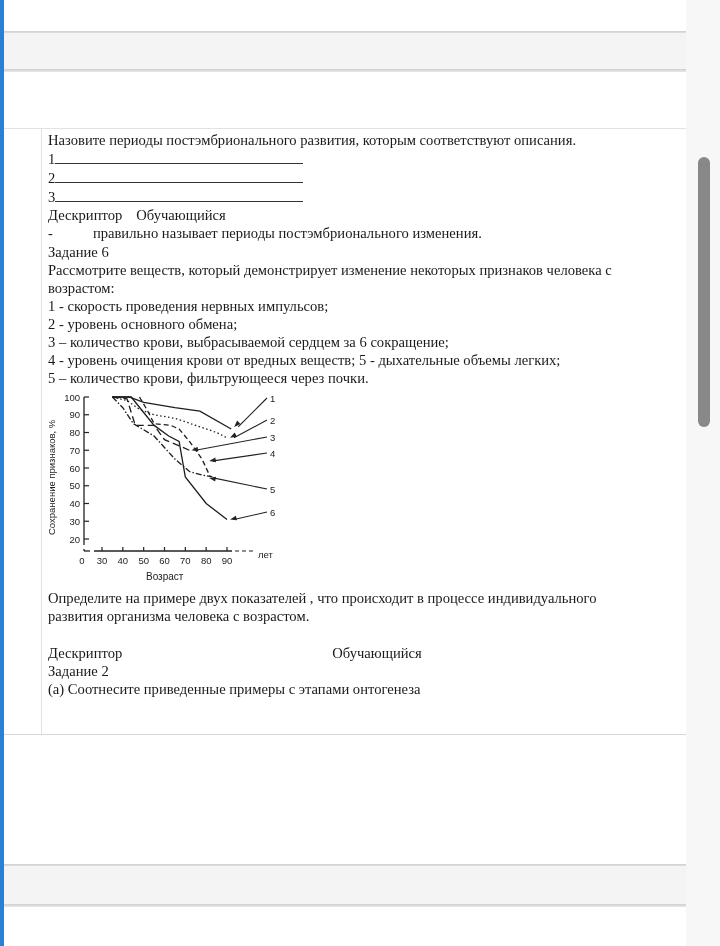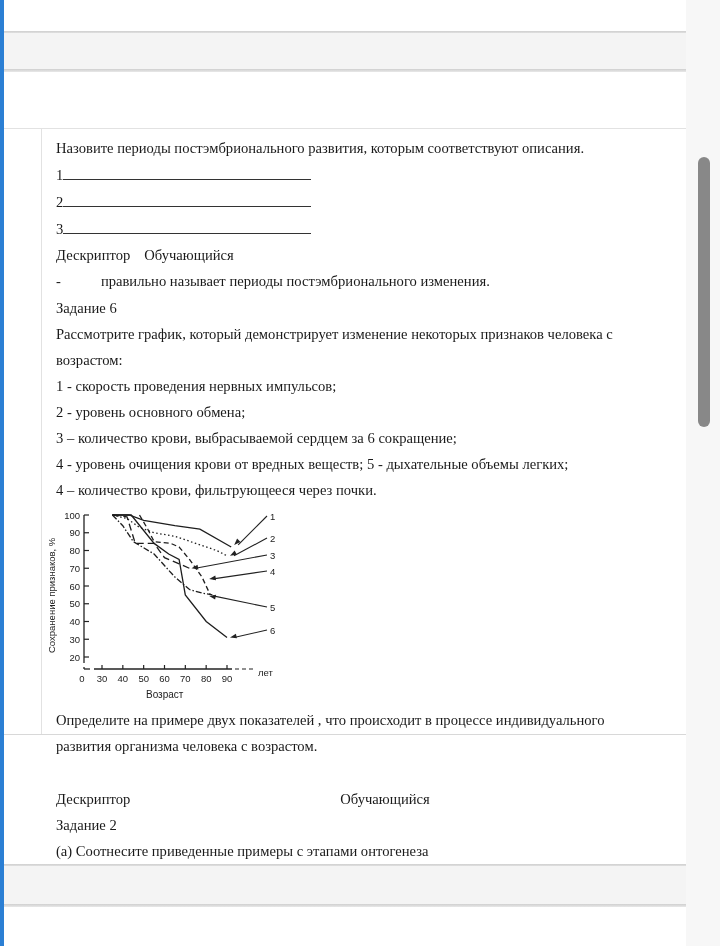--- a/index.html
+++ b/index.html
@@ -23,21 +23,21 @@
   .shadow-line { position: absolute; left: 4px; width: 682px; height: 3px; background: linear-gradient(#cfcfcf, #e8e8e8); }
   .content-table {
     position: absolute; left: 4px; top: 128px; width: 682px; height: 605px;
     border-top: 1px solid #e2e2e2; border-bottom: 1px solid #d8d8d8;
   }
   .left-cell { position: absolute; left: 0; top: 0; width: 37px; height: 605px; border-right: 1px solid #e2e2e2; }
   .doc {
     position: absolute; left: 48px; top: 131px; width: 630px;
     font-size: 14.6px; line-height: 18.1px;
   }
-  .doc p { margin: 8px; white-space: nowrap; }
+  .doc p { margin: 0; white-space: nowrap; }
   .blank-line { display: inline-block; width: 248px; border-bottom: 1px solid #333; height: 14px; vertical-align: baseline; }
   .tab-gap { display: inline-block; width: 14px; }
   .dash-indent { display: inline-block; width: 40px; }
   .gap-big { display: inline-block; width: 210px; }
   .spacer { height: 18px; }
   .chart-wrap { position: relative; width: 250px; height: 196px; margin: 2px 0 4px -4px; }
   .chart-wrap svg { position: absolute; left: 0; top: 0; }
   .chart-text { font-family: "Liberation Sans", "DejaVu Sans", sans-serif; font-size: 9.5px; fill: #222; }
   .chart-bold { font-family: "Liberation Sans", "DejaVu Sans", sans-serif; font-size: 10px; fill: #222; }
 </style>
@@ -56,27 +56,27 @@
 
 <div class="doc">
   <p>Назовите периоды постэмбрионального развития, которым соответствуют описания.</p>
   <p><span>1</span><span class="blank-line"></span></p>
   <p><span>2</span><span class="blank-line"></span></p>
   <p><span>3</span><span class="blank-line"></span></p>
   <p><span>Дескриптор</span><span class="tab-gap"></span><span>Обучающийся</span></p>
   <p><span>-</span><span class="dash-indent"></span><span>правильно называет периоды постэмбрионального изменения.</span></p>
 
   <p>Задание 6</p>
-  <p>Рассмотрите график, который демонстрирует изменение некоторых признаков человека с</p>
+  <p>Рассмотрите веществ, который демонстрирует изменение некоторых признаков человека с</p>
   <p>возрастом:</p>
   <p>1 - скорость проведения нервных импульсов;</p>
   <p>2 - уровень основного обмена;</p>
   <p>3 – количество крови, выбрасываемой сердцем за 6 сокращение;</p>
   <p>4 - уровень очищения крови от вредных веществ; 5 - дыхательные объемы легких;</p>
-  <p>4 – количество крови, фильтрующееся через почки.</p>
+  <p>5 – количество крови, фильтрующееся через почки.</p>
 
   <div class="chart-wrap">
     <svg id="chart-svg" width="250" height="196">
       <g id="axes">
           <line x1="40" y1="8" x2="40" y2="156" stroke="#222" stroke-width="1.3"></line>
           <line x1="40" y1="160" x2="40" y2="162" stroke="#222" stroke-width="1.3"></line>
           <line x1="40" y1="150" x2="45" y2="150" stroke="#222" stroke-width="1.2"></line>
           <text x="36" y="153.5" text-anchor="end" class="chart-text">20</text>
           <line x1="40" y1="132.25" x2="45" y2="132.25" stroke="#222" stroke-width="1.2"></line>
           <text x="36" y="135.75" text-anchor="end" class="chart-text">30</text>

